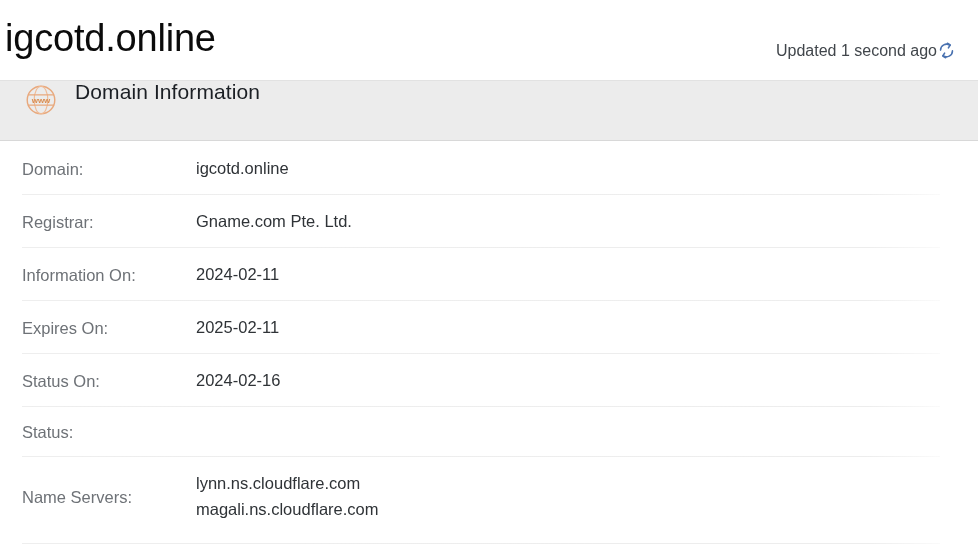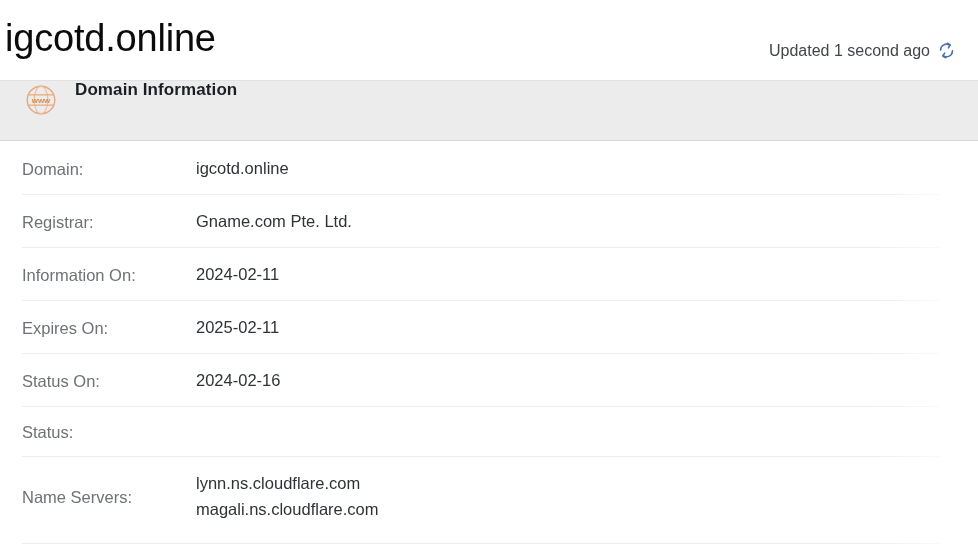--- a/index.html
+++ b/index.html
@@ -41,21 +41,20 @@
     line-height: 1;
     font-weight: 400;
     color: #0b0b0b;
     letter-spacing: -0.2px;
     margin: 19px 0 0 0;
     white-space: nowrap;
   }
   .updated-wrap {
     display: flex;
     align-items: center;
-    gap: 7px;
     margin-top: 41px;
     white-space: nowrap;
   }
   .updated-text {
     font-size: 16px;
     color: #41464b;
     line-height: 1;
   }
   .refresh-icon {
     width: 19px;
@@ -74,22 +73,22 @@
     align-items: flex-start;
     padding-left: 22px;
   }
   .www-icon {
     width: 38px;
     height: 38px;
     flex: 0 0 auto;
     display: block;
   }
   .section-title {
-    font-size: 17px;
-    font-weight: 700;
+    font-size: 21px;
+    font-weight: 400;
     color: #1b1f24;
     margin-left: 15px;
     line-height: 1;
     letter-spacing: 0.1px;
   }
 
   
   .info-table {
     width: 978px;
     padding: 0 20px 0 22px;

